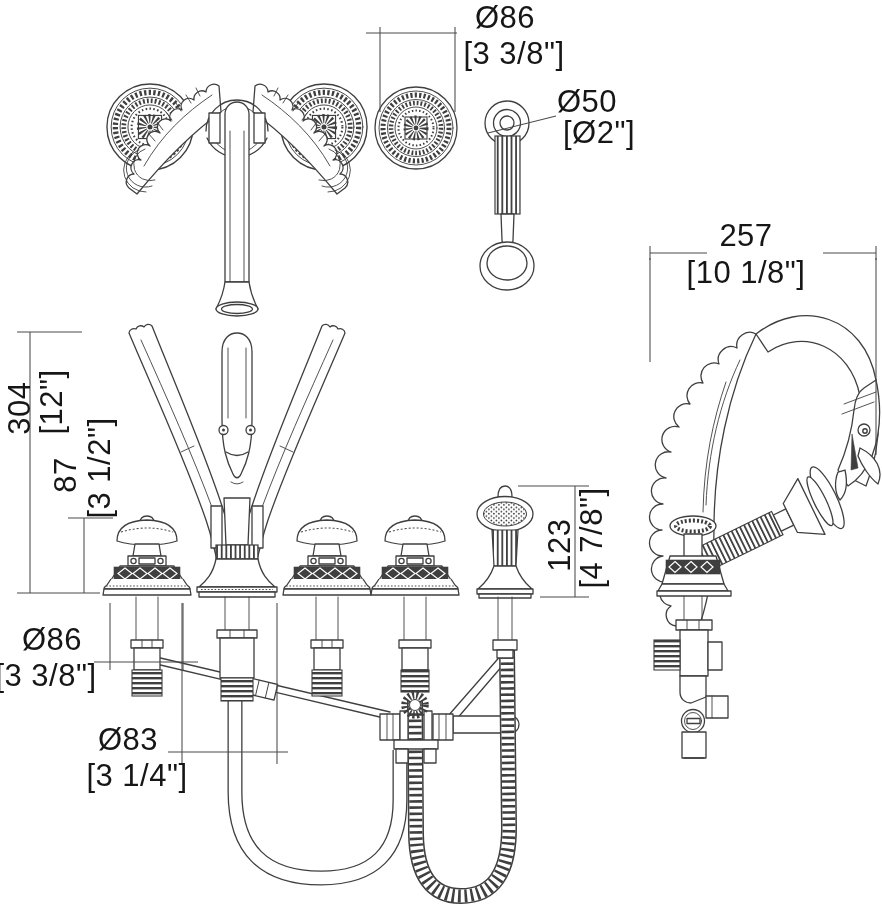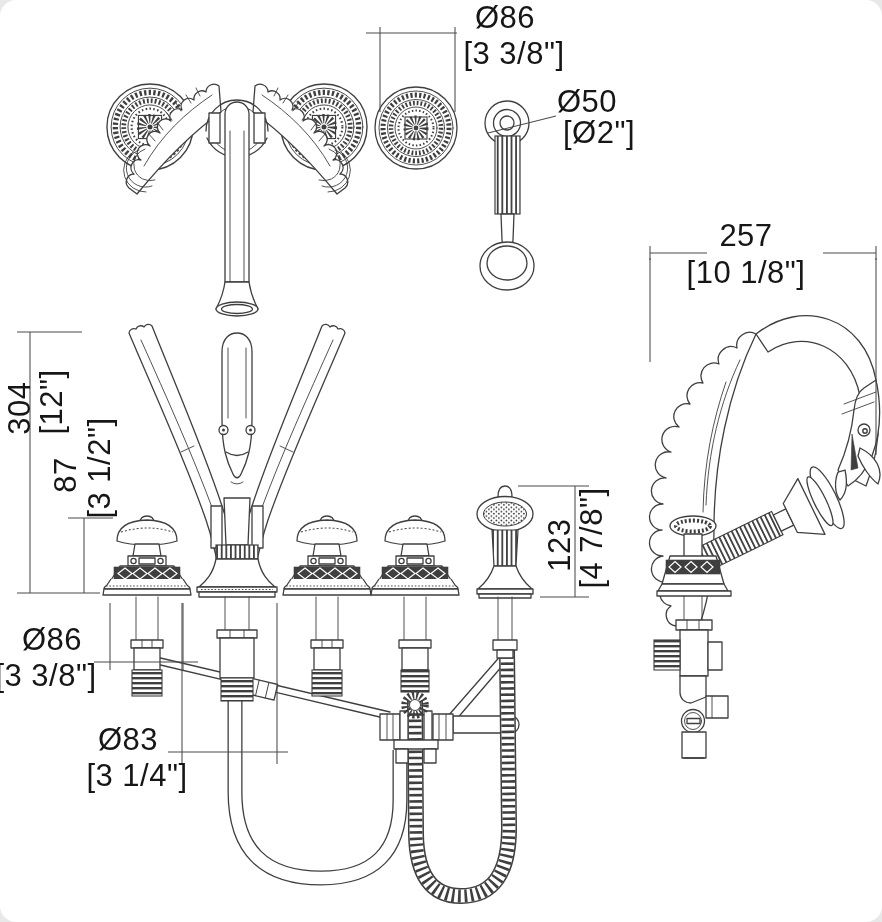--- a/index.html
+++ b/index.html
@@ -1,17 +1,17 @@
 <!DOCTYPE html>
 <html><head>
 <meta charset="utf-8">
 <style>
   html,body{margin:0;padding:0;background:#e8e8e8;}
   .stage{width:882px;height:922px;background:#ffffff;position:relative;margin:0 auto;
-         font-family:"Liberation Sans", sans-serif;border-radius:16px;}
+         font-family:"Liberation Sans", sans-serif;}
   svg{display:block}
   .ln{fill:none;stroke:#3f3f3f;stroke-width:1.3;stroke-linecap:round;stroke-linejoin:round}
   .thin{stroke-width:0.9}
   .fw{fill:#ffffff;stroke:#3f3f3f;stroke-width:1.3;stroke-linejoin:round}
   .dk{fill:#3f3f3f;stroke:#3f3f3f;stroke-width:0.6}
   .dim{fill:none;stroke:#4a4a4a;stroke-width:1.05}
   .t{font-family:"Liberation Sans", sans-serif;font-size:31px;fill:#161616;letter-spacing:0.5px}
   .tube-o{fill:none;stroke:#3f3f3f;stroke-width:15}
   .tube-i{fill:none;stroke:#ffffff;stroke-width:12.4}
   .hose-o{fill:none;stroke:#3f3f3f;stroke-width:16}

